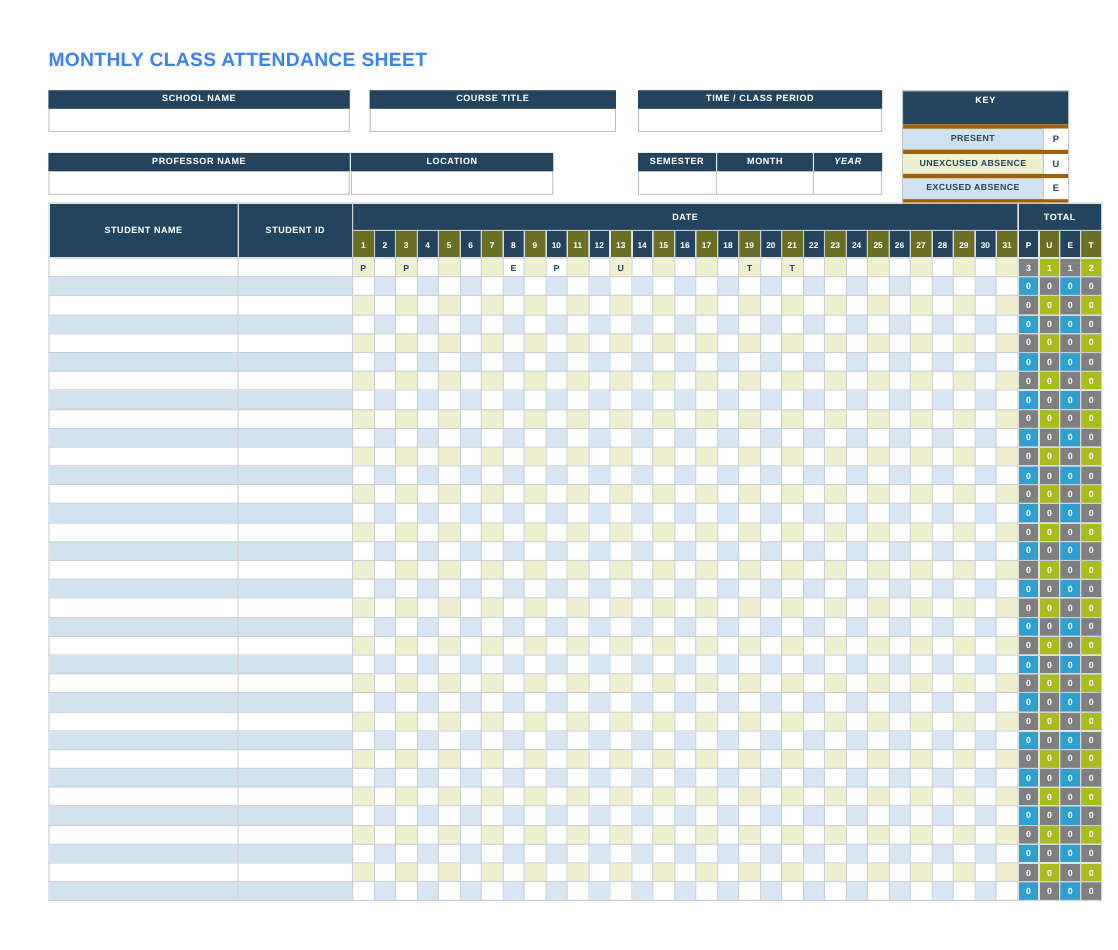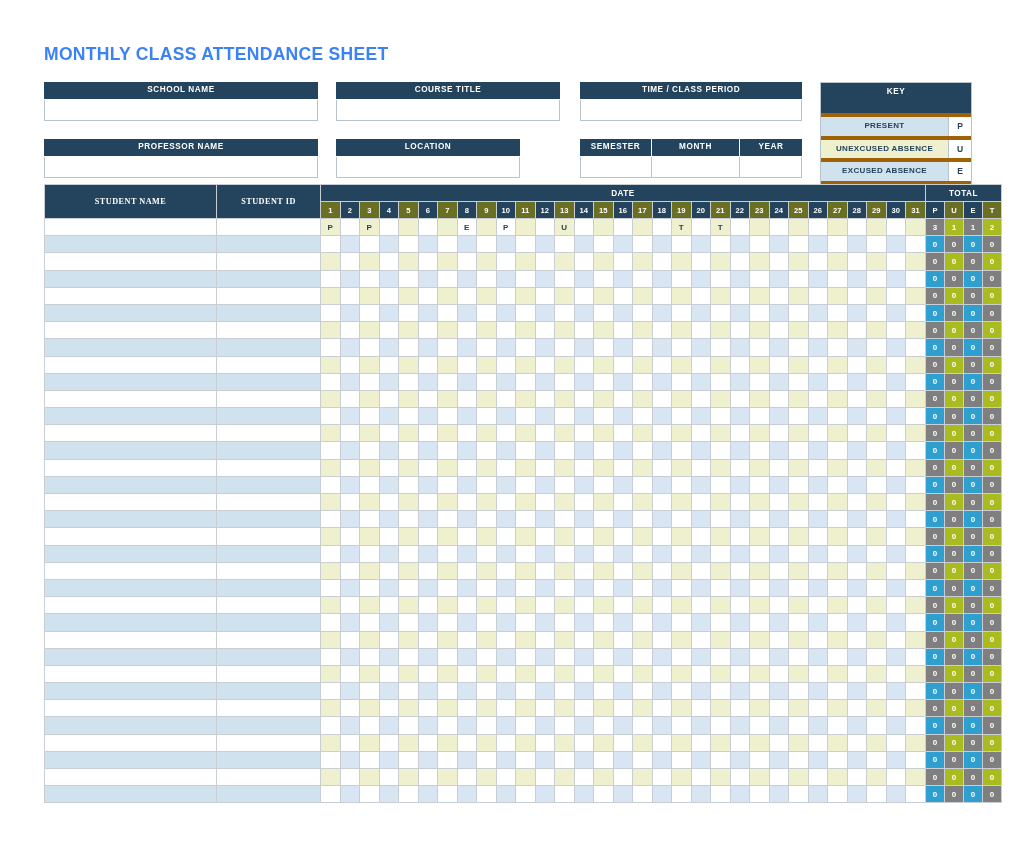--- a/index.html
+++ b/index.html
@@ -73,21 +73,21 @@
 
   
   .trio {
     display: flex;
     width: 100%;
   }
   .trio > .trio-col {
     box-sizing: border-box;
   }
   .trio .field-label { border-right: 1px solid #ffffff; }
-  .trio .trio-col:last-child .field-label { border-right: none; }
+  .trio .trio-col:last-child .field-label { border-right: none; font-style: italic; }
   .trio .field-input { border-left: none; }
   .trio .trio-col:first-child .field-input { border-left: 1px solid #b9c3cb; }
 
   
   .key-box {
     position: absolute;
     left: 820px;
     top: 82px;
     width: 152px;
     box-sizing: border-box;
@@ -173,22 +173,21 @@
   }
   th.hd-navy-day {
     background: #24435c;
     color: #ffffff;
     font-size: 7.6px;
     font-weight: bold;
     text-align: center;
     border-color: #24435c;
   }
   th.name-col, th.id-col {
-    height: 34px;
-    font-family: Liberation Serif, serif;
+    height: 50px;
   }
   th.date-group, th.total-group {
     height: 17px;
   }
   th.day-cell, th.tot-cell {
     height: 17px;
   }
 
   
   td.nm, td.id {
@@ -249,21 +248,21 @@
   <div class="field-block" style="left:336px; top:82px; width:224px;">
     <div class="field-label">COURSE TITLE</div>
     <input class="field-input" type="text" value="" placeholder="" style="">
   </div>
 
   <div class="field-block" style="left:44px; top:139px; width:274px;">
     <div class="field-label">PROFESSOR NAME</div>
     <input class="field-input" type="text" value="" placeholder="" style="">
   </div>
 
-  <div class="field-block" style="left:336px; top:139px; width:184px;">
+  <div class="field-block" style="left:319px; top:139px; width:184px;">
     <div class="field-label">LOCATION</div>
     <input class="field-input" type="text" value="" placeholder="" style="">
   </div>
 
   <div class="field-block" style="left:580px; top:139px; width:222px;">
     <div class="trio">
       <div class="trio-col" style="width:72px;">
         <div class="field-label">SEMESTER</div>
         <input class="field-input" type="text" value="" placeholder="" style="">
       </div>

